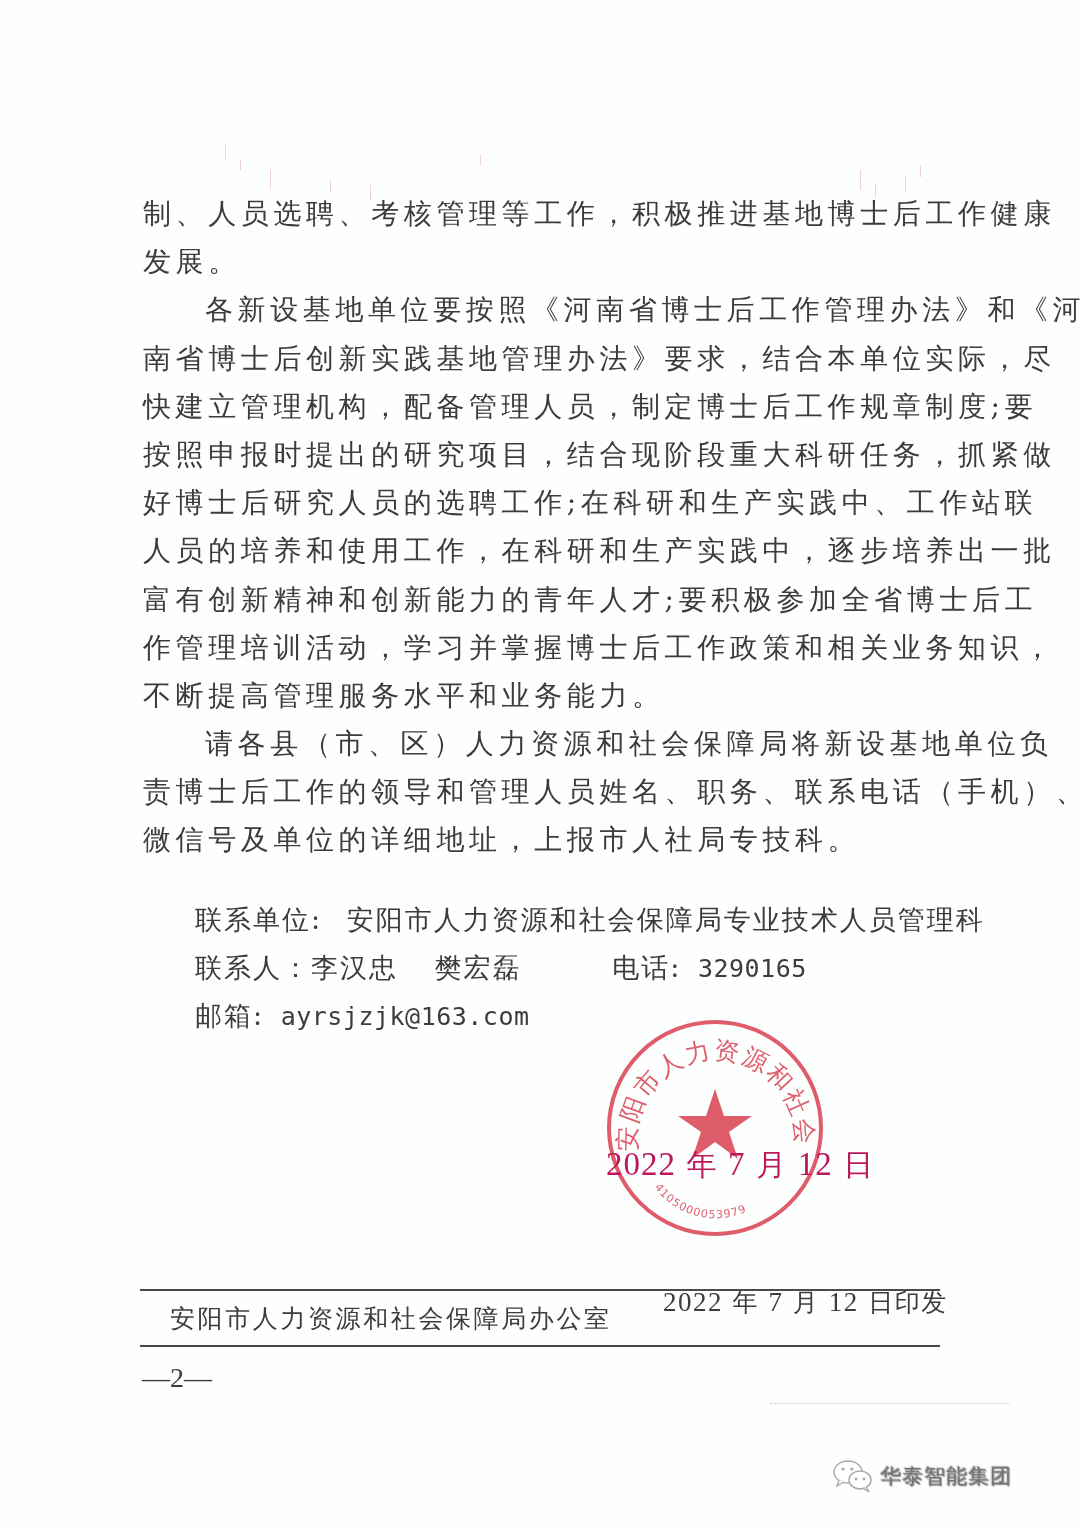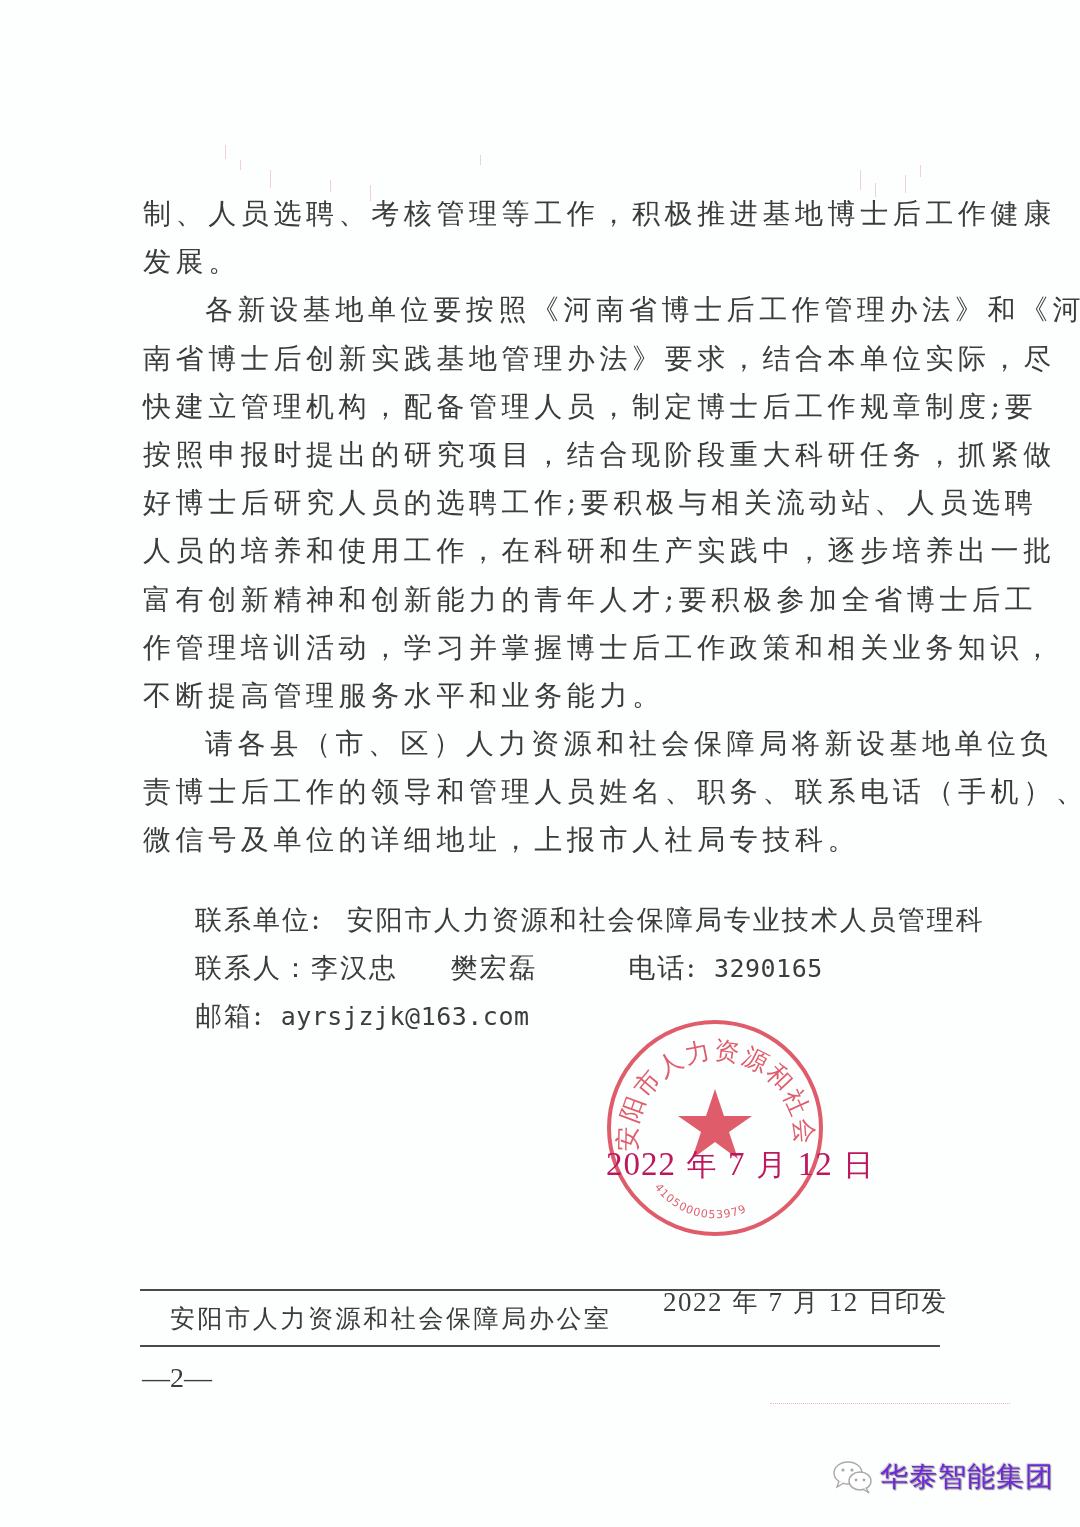--- a/index.html
+++ b/index.html
@@ -30,22 +30,22 @@
 
   .rule { position: absolute; left: 140px; width: 800px; height: 2px; background: #4a4a4a; }
   .footer-left { position: absolute; left: 170px; top: 1302px; font-size: 25px; letter-spacing: 2.6px; white-space: nowrap; }
   .footer-right { position: absolute; left: 663px; top: 1286px; font-size: 25px; letter-spacing: 1.5px; white-space: nowrap; }
   .footer-right .num { font-family: "Liberation Serif", serif; font-size: 27px; }
   .page-num { position: absolute; left: 142px; top: 1362px; font-size: 28px; font-family: "Liberation Serif", serif; white-space: nowrap; }
   .dotted { position: absolute; left: 770px; top: 1403px; width: 240px; border-top: 1px dotted #f0b5c0; }
 
   .watermark { position: absolute; left: 832px; top: 1458px; display: flex; align-items: center; gap: 6px; }
   .watermark .label {
-    font-family: Liberation Mono, monospace; font-size: 28px;
-    color: #6d28d9; letter-spacing: 1px;
+    font-family: Liberation Mono, monospace; font-size: 21px;
+    color: #737373; letter-spacing: 1px;
     text-shadow: 1px 1px 1px #8a8a8a, -1px -1px 0 #d8d8d8, 0 0 2px #9a9a9a;
   }
 </style>
 </head>
 <body>
 
 <div class="page">
 
   <div class="specks">
     <div class="speck" style="left:165px;top:20px;height:14px"></div>
@@ -60,37 +60,37 @@
     <div class="speck" style="left:860px;top:40px;height:12px"></div>
   </div>
 
   <div class="body-text">
     <span class="line">制、人员选聘、考核管理等工作，积极推进基地博士后工作健康</span>
     <span class="line">发展。</span>
     <span class="line indent">各新设基地单位要按照《河南省博士后工作管理办法》和《河</span>
     <span class="line">南省博士后创新实践基地管理办法》要求，结合本单位实际，尽</span>
     <span class="line">快建立管理机构，配备管理人员，制定博士后工作规章制度;要</span>
     <span class="line">按照申报时提出的研究项目，结合现阶段重大科研任务，抓紧做</span>
-    <span class="line">好博士后研究人员的选聘工作;要积极与相关流动站、人员选聘</span>
+    <span class="line">好博士后研究人员的选聘工作;在科研和生产实践中、工作站联</span>
     <span class="line">人员的培养和使用工作，在科研和生产实践中，逐步培养出一批</span>
     <span class="line">富有创新精神和创新能力的青年人才;要积极参加全省博士后工</span>
     <span class="line">作管理培训活动，学习并掌握博士后工作政策和相关业务知识，</span>
     <span class="line">不断提高管理服务水平和业务能力。</span>
     <span class="line indent">请各县（市、区）人力资源和社会保障局将新设基地单位负</span>
     <span class="line">责博士后工作的领导和管理人员姓名、职务、联系电话（手机）、</span>
     <span class="line">微信号及单位的详细地址，上报市人社局专技科。</span>
   </div>
 
   <div class="contact" style="top:902px">
     <span>联系单位:</span>
     <span style="margin-left:14px">安阳市人力资源和社会保障局专业技术人员管理科</span>
   </div>
   <div class="contact" style="top:950px">
     <span>联系人：</span><span>李汉忠</span>
-    <span style="margin-left:42px">樊宏磊</span>
+    <span style="margin-left:26px">樊宏磊</span>
     <span style="margin-left:80px">电话:</span>
     <span class="mono" style="margin-left:6px">3290165</span>
   </div>
   <div class="contact" style="top:998px">
     <span>邮箱:</span>
     <span class="mono" style="margin-left:6px">ayrsjzjk@163.com</span>
   </div>
 
   <svg class="stamp" viewBox="0 0 222 222">
     <defs>

